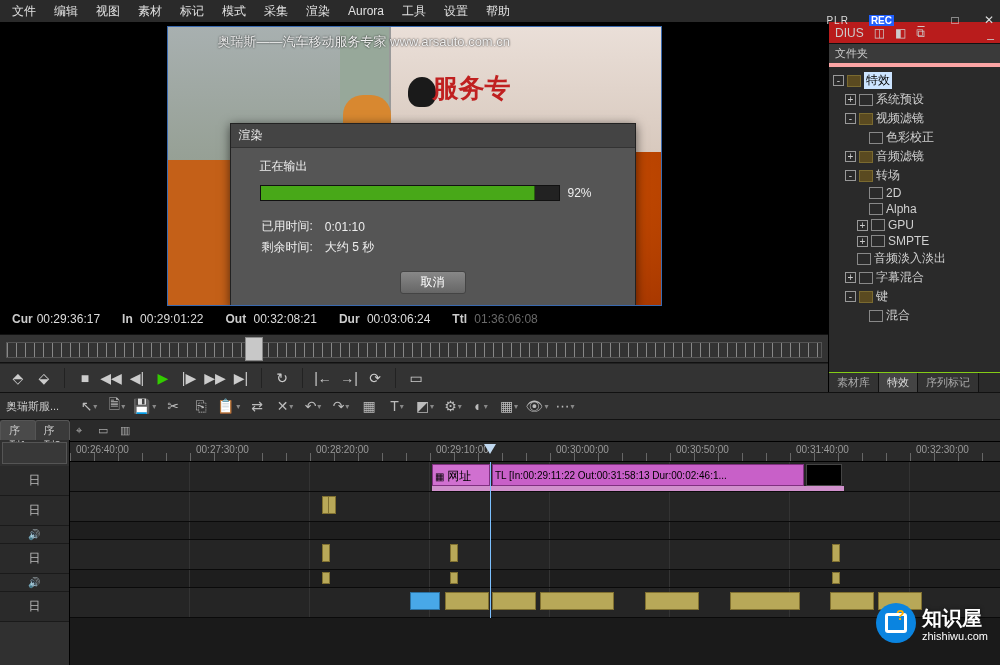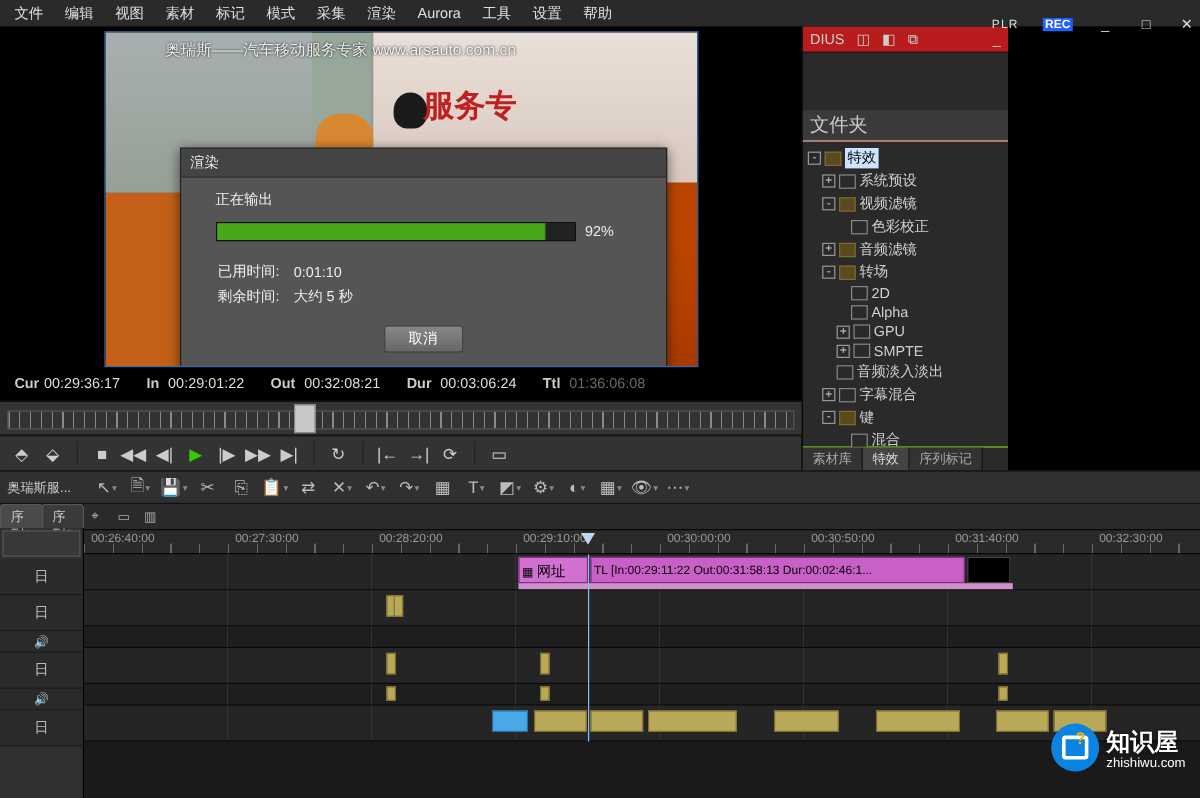--- a/index.html
+++ b/index.html
@@ -4,21 +4,21 @@
 <style>
 * { margin:0; padding:0; box-sizing:border-box; font-family:"Microsoft YaHei",Arial,sans-serif; font-size:12px; user-select:none; }
 body { background:#000; width:1000px; height:665px; overflow:hidden; color:#ccc; position:relative; }
 .menubar { height:22px; background:#2a2a2a; display:flex; align-items:center; padding:0 4px; gap:2px; position:relative; }
 .menubar .item { padding:2px 8px; color:#e0e0e0; }
 .winctrl { position:absolute; right:4px; top:0; display:flex; align-items:center; gap:20px; height:40px; }
 .winctrl .plr { font-size:10px; letter-spacing:1px; color:#ddd; }
 .winctrl .rec { background:#2060ff; color:#fff; padding:0 2px; font-weight:bold; font-size:10px; }
 .winctrl .b { width:14px; height:14px; color:#ddd; text-align:center; line-height:14px; }
 .main { display:flex; height:370px; }
-.left { width:668px; display:flex; flex-direction:column; background:#000; }
+.left { width:828px; display:flex; flex-direction:column; background:#000; }
 .preview-wrap { flex:1; display:flex; justify-content:center; align-items:flex-start; padding-top:4px; }
 .preview { width:495px; height:280px; border:1px solid #3a6ab0; position:relative; overflow:hidden; }
 .scene { width:100%; height:100%; background:linear-gradient(#97a89a 0 38%, #b8b8a0 38% 46%, #888 46% 48%, #c46018 48% 100%); position:relative; }
 .scene .sky1 { position:absolute; left:0; top:0; width:35%; height:48%; background:linear-gradient(#a8b0b0,#96a095); }
 .scene .van { position:absolute; right:0; top:0; width:55%; height:55%; background:linear-gradient(#eadfd8,#d4c4b8); border-left:2px solid #999; }
 .scene .hood { position:absolute; right:0; bottom:0; width:75%; height:55%; background:radial-gradient(ellipse at 30% 20%, #222 5%, #1a1a1a 8%, #d65a10 10%, #c04800 60%, #a83800 100%); border-top-left-radius:140px 70px; }
 .scene .wm { position:absolute; top:6px; left:50px; color:#f0f0f0; font-size:13px; text-shadow:0 0 2px #000; }
 .scene .txtcn { position:absolute; top:44px; right:150px; color:#c02020; font-size:26px; font-weight:bold; }
 .scene .person { position:absolute; left:175px; top:68px; width:48px; height:90px; background:#d88830; border-radius:20px 20px 4px 4px; }
 .scene .head { position:absolute; left:240px; top:50px; width:28px; height:30px; background:#1a1a1a; border-radius:50% 50% 40% 40%; }
@@ -36,21 +36,21 @@
 .tc-row .dim { color:#6a6a6a; }
 .scrub { height:30px; background:#333; border-top:1px solid #111; border-bottom:1px solid #111; position:relative; margin:2px 0 0; }
 .scrub::before { content:""; position:absolute; left:6px; right:6px; top:7px; height:14px; background:repeating-linear-gradient(90deg,#888 0 1px,transparent 1px 9px); border:1px solid #555; }
 .scrub .head { position:absolute; top:2px; width:18px; height:24px; background:#c8c8c8; border:1px solid #888; }
 .transport { height:30px; background:#333; display:flex; align-items:center; gap:2px; padding:0 6px; border-top:1px solid #222; }
 .transport .sep { width:1px; height:20px; background:#222; margin:0 6px; }
 .transport .b { width:24px; height:22px; display:flex; align-items:center; justify-content:center; color:#ccc; font-size:14px; }
 .transport .play { color:#3c0; }
 .right { width:172px; background:#2a2a2a; border-left:1px solid #000; display:flex; flex-direction:column; }
 .right .topbar { height:22px; background:#b91c1c; border-bottom:1px solid #111; display:flex; align-items:center; gap:10px; padding:0 6px; color:#ccc; font-family:Arial; }
-.right .hdr { background:#3a3a3a; padding:2px 6px; color:#ccc; border-bottom:1px solid #fca5a5; font-size:16px;margin-top:48px; }
+.right .hdr { background:#3a3a3a; padding:2px 6px; color:#ccc; border-bottom:4px solid #fca5a5; font-size:11px; }
 .tree { flex:1; overflow:auto; padding:4px 2px; color:#d0d0d0; font-size:12px; }
 .tree .n { display:flex; align-items:center; padding:1px 2px; white-space:nowrap; }
 .tree .tg { width:11px; height:11px; border:1px solid #999; margin-right:3px; text-align:center; line-height:9px; font-size:10px; color:#ccc; }
 .tree .sp { width:12px; display:inline-block; }
 .tree .ic { width:14px; height:12px; margin-right:3px; display:inline-block; border:1px solid #888; background:#2a2a2a; }
 .tree .ic.f { background:#5a4a20; border-color:#7a6a30; }
 .tree .sel { background:#cce4ff; color:#000; padding:0 2px; }
 .right .tabs { display:flex; background:#2a2a2a; border-top:1px solid #84cc16; height:20px; }
 .right .tabs .t { padding:2px 8px; color:#aaa; font-size:11px; background:#333; border-right:1px solid #111; }
 .right .tabs .t.a { background:#444; color:#ddd; }

